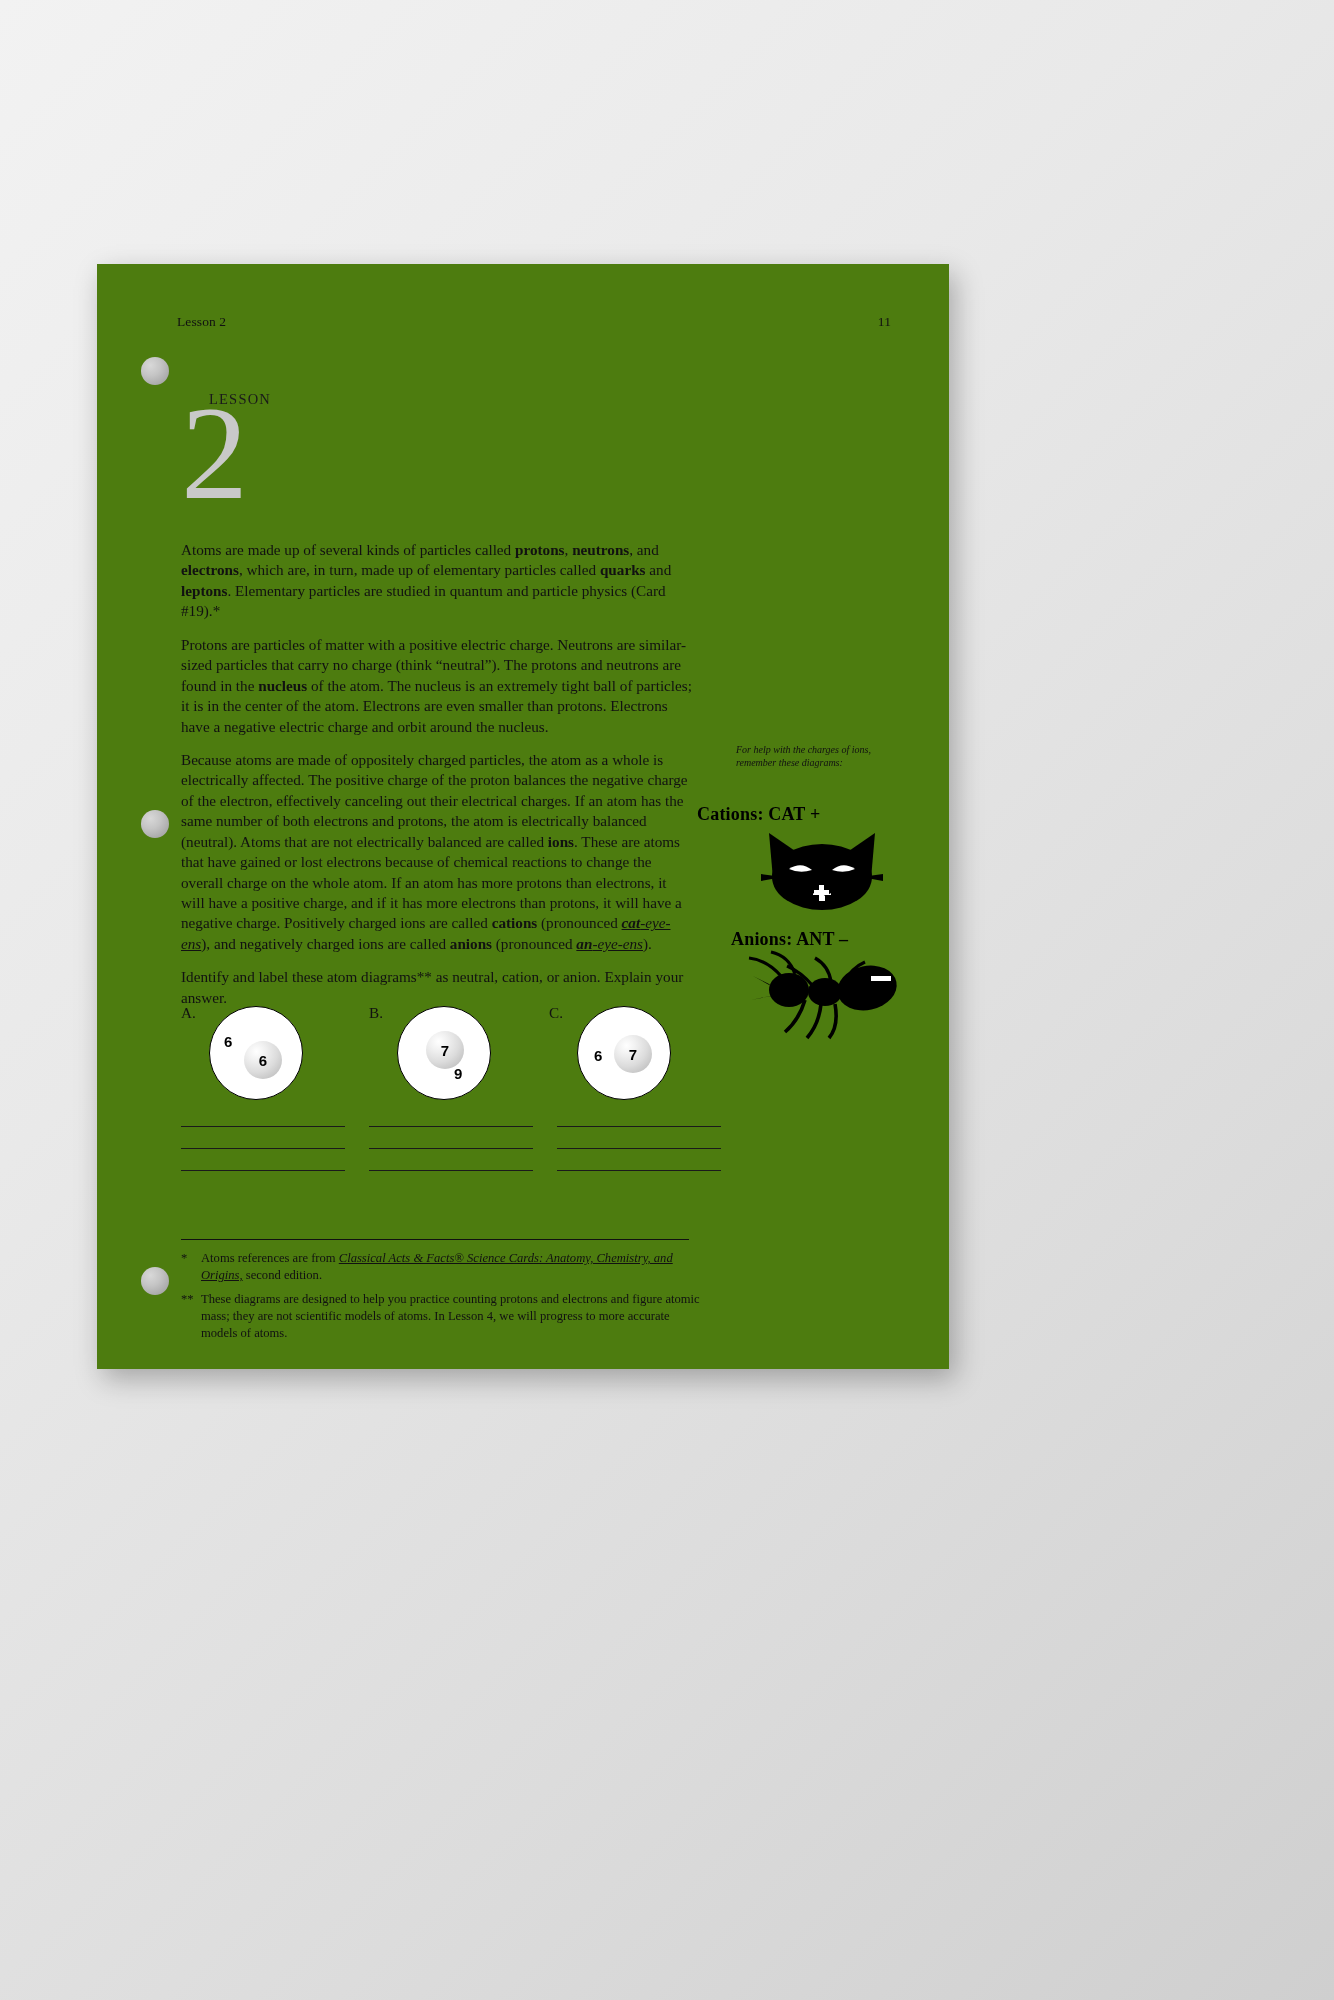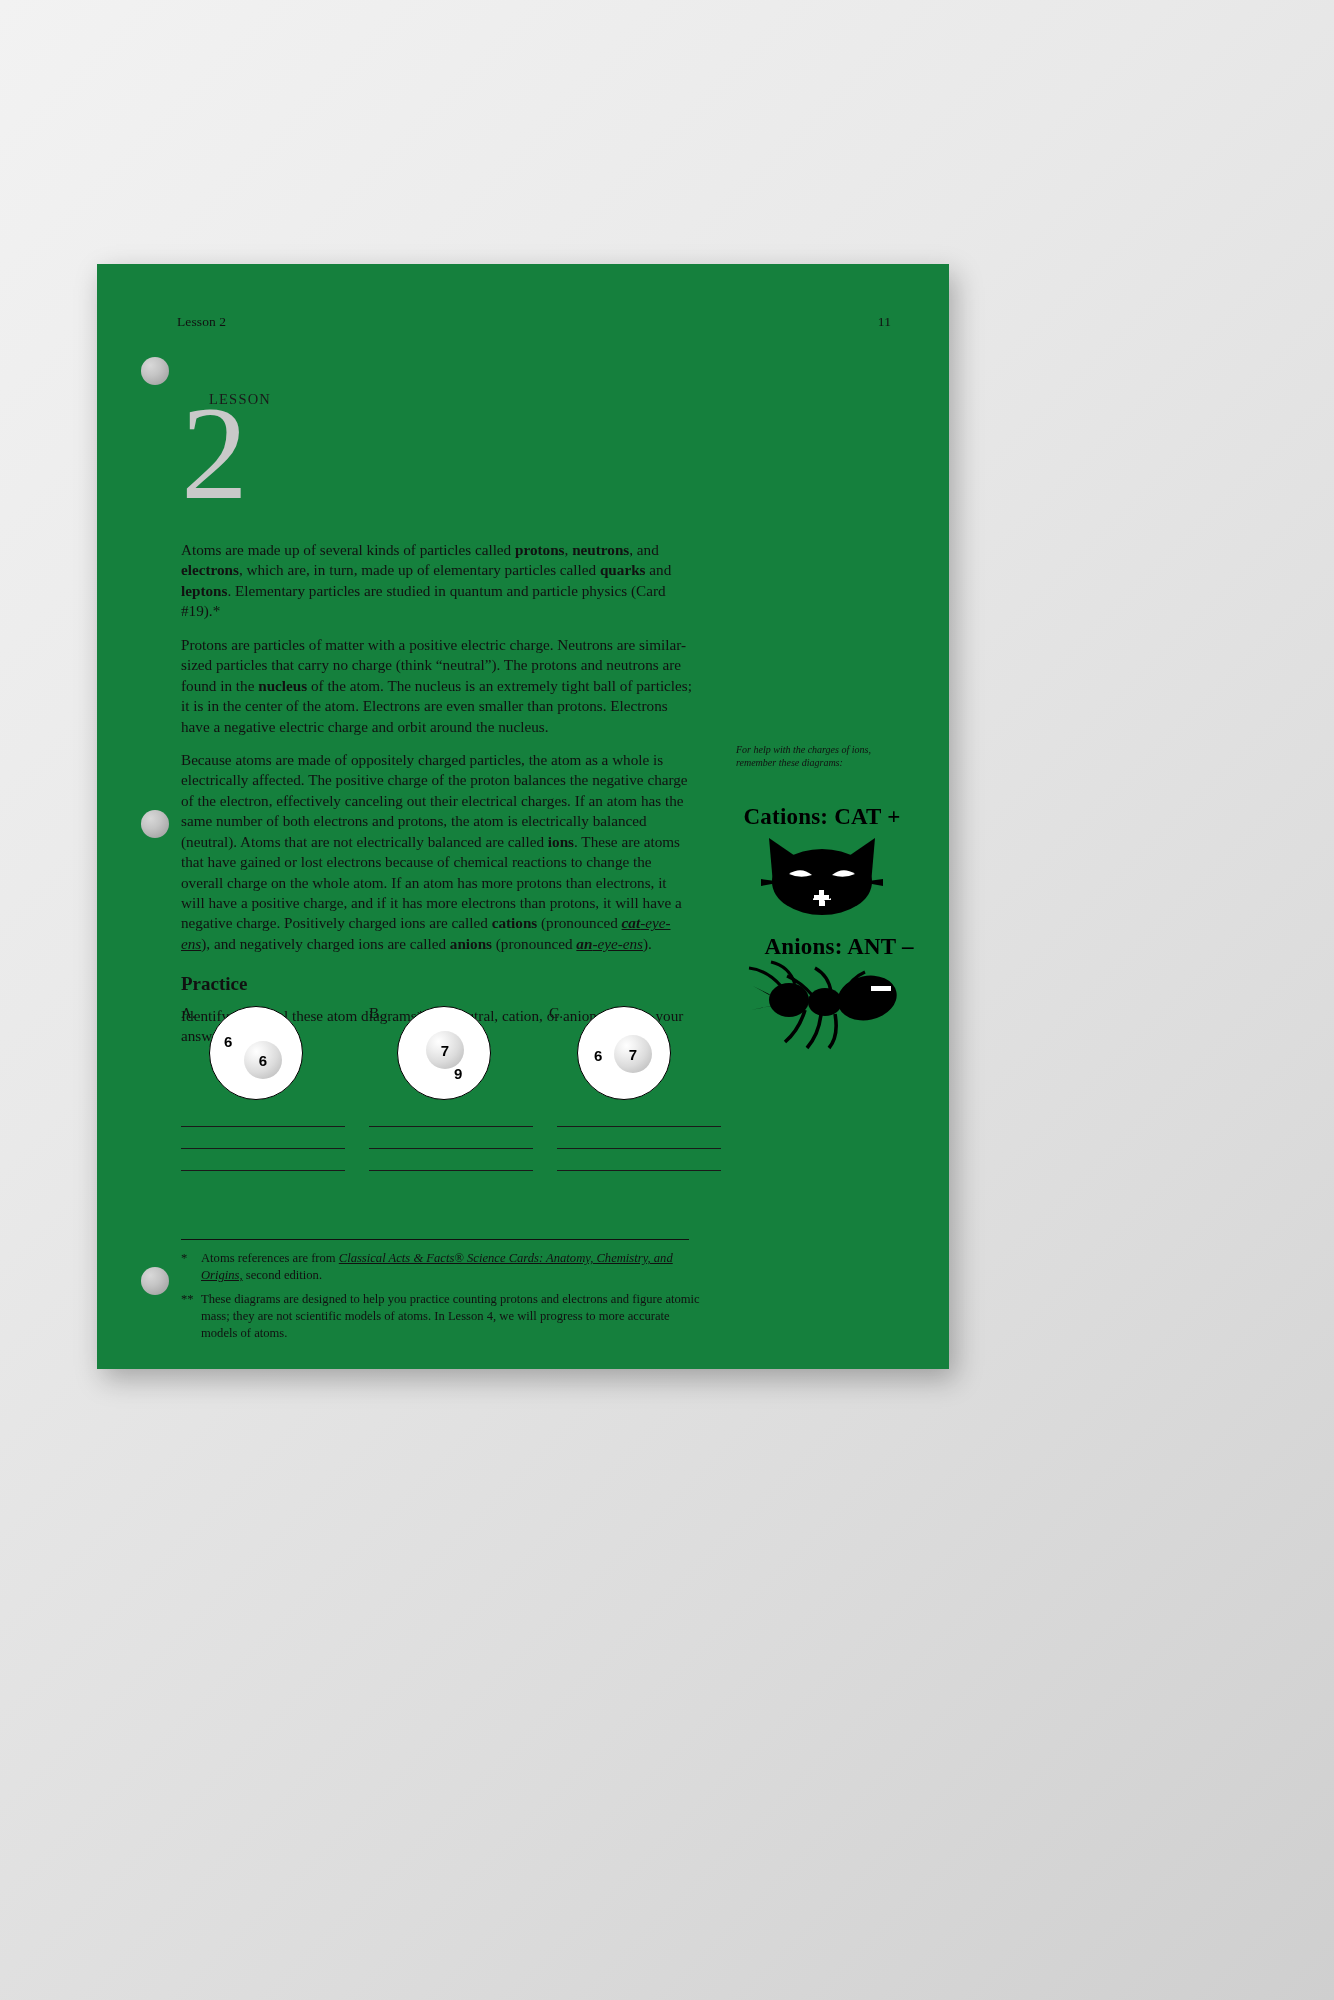--- a/index.html
+++ b/index.html
@@ -9,21 +9,21 @@
     background: linear-gradient(135deg,#f2f2f2 0%,#e9e9e9 35%,#dcdcdc 70%,#cfcfcf 100%);
     font-family: "Liberation Serif", serif;
     overflow: hidden;
   }
 
   
   .page {
     position: absolute;
     left: 97px; top: 264px;
     width: 852px; height: 1105px;
-    background: #15803d;
+    background: #4d7c0f;
     box-shadow: 6px 10px 26px rgba(0,0,0,0.28);
   }
 
   
   .runhead {
     position: absolute; top: 50px; left: 80px; right: 58px;
     display: flex; justify-content: space-between; align-items: baseline;
     font-size: 13.5px; color:#111; letter-spacing:.1px;
   }
 
@@ -70,21 +70,21 @@
 
   
   .sidenote {
     position:absolute; left: 611px; top: 479px; width: 200px;
     font-style: italic; font-size: 10px; line-height: 1.33; color:#111;margin-left:28px;
   }
 
   
   .ionbox { position:absolute; left: 600px; top: 540px; width: 250px; }
   .ion-label {
-    text-align:center; font-weight: 700; font-size: 23px; color:#000;
+    font-weight: 700; font-size: 18px; color:#000;
     letter-spacing:.2px;
   }
   .ion-label.cat { margin-bottom: 2px; }
   .ion-label.ant { margin-top: 16px; margin-left: 34px; }
   .art { display:block; margin: 0 auto; }
 
   
   .diagrams {
     position:absolute; left: 84px; top: 738px; width: 520px; height: 105px;
   }
@@ -146,21 +146,20 @@
   </div>
 
   <div class="body-col">
 
     <p><span>Atoms are made up of several kinds of particles called </span><b>protons</b><span>, </span><b>neutrons</b><span>, and </span><b>electrons</b><span>, which are, in turn, made up of elementary particles called </span><b>quarks</b><span> and </span><b>leptons</b><span>. Elementary particles are studied in quantum and particle physics (Card #19).*</span></p>
 
     <p><span>Protons are particles of matter with a positive electric charge. Neutrons are similar-sized particles that carry no charge (think “neutral”). The protons and neutrons are found in the </span><b>nucleus</b><span> of the atom. The nucleus is an extremely tight ball of particles; it is in the center of the atom. Electrons are even smaller than protons. Electrons have a negative electric charge and orbit around the nucleus.</span></p>
 
     <p><span>Because atoms are made of oppositely charged particles, the atom as a whole is electrically affected. The positive charge of the proton balances the negative charge of the electron, effectively canceling out their electrical charges. If an atom has the same number of both electrons and protons, the atom is electrically balanced (neutral). Atoms that are not electrically balanced are called </span><b>ions</b><span>. These are atoms that have gained or lost electrons because of chemical reactions to change the overall charge on the whole atom. If an atom has more protons than electrons, it will have a positive charge, and if it has more electrons than protons, it will have a negative charge. Positively charged ions are called </span><b>cations</b><span> (pronounced </span><em><b>cat</b></em><em>-eye-ens</em><span>), and negatively charged ions are called </span><b>anions</b><span> (pronounced </span><em><b>an</b></em><em>-eye-ens</em><span>).</span></p>
 
-    <h2 class="practice">Practice</h2>
 
     <p>Identify and label these atom diagrams** as neutral, cation, or anion. Explain your answer.</p>
   </div>
 
   <div class="sidenote">
     <div>For help with the charges of ions,</div>
     <div>remember these diagrams:</div>
   </div>
 
   <div class="ionbox">

